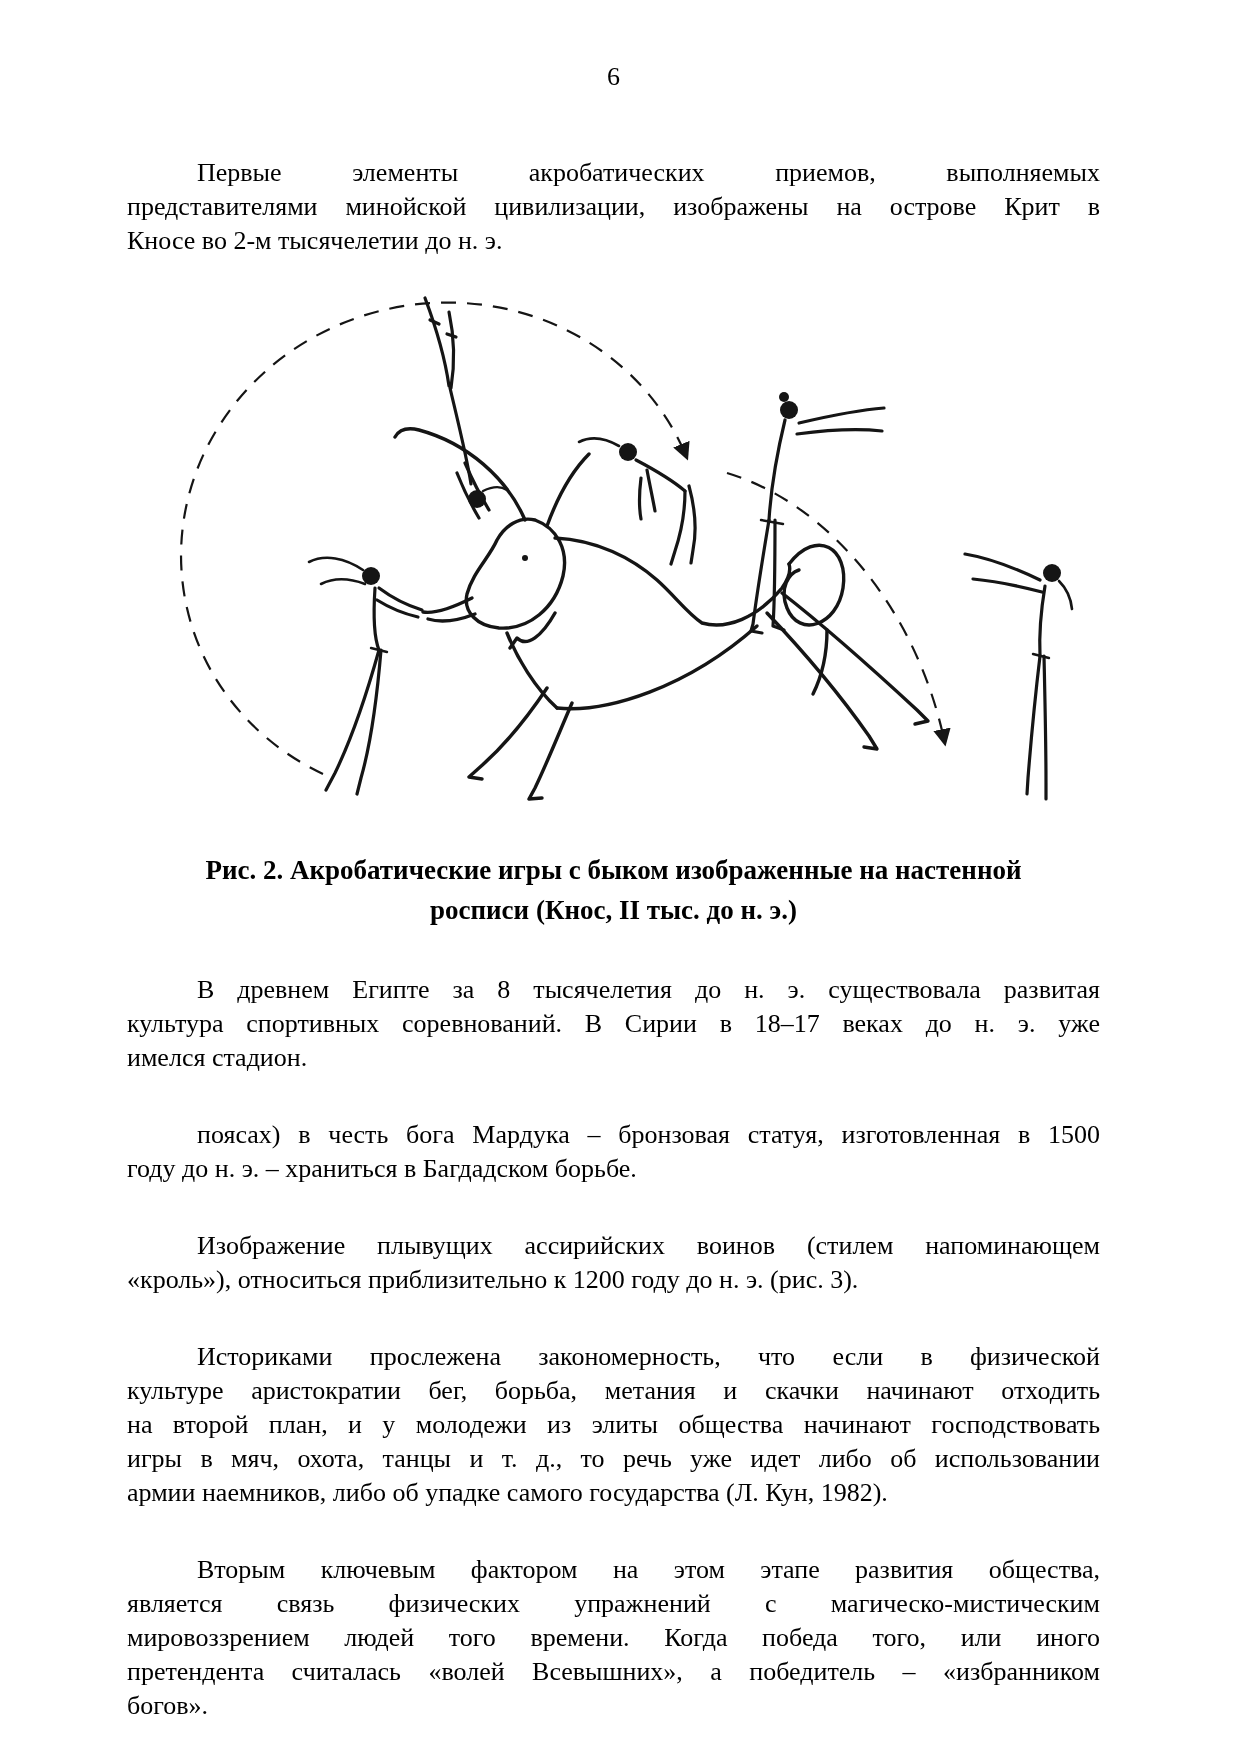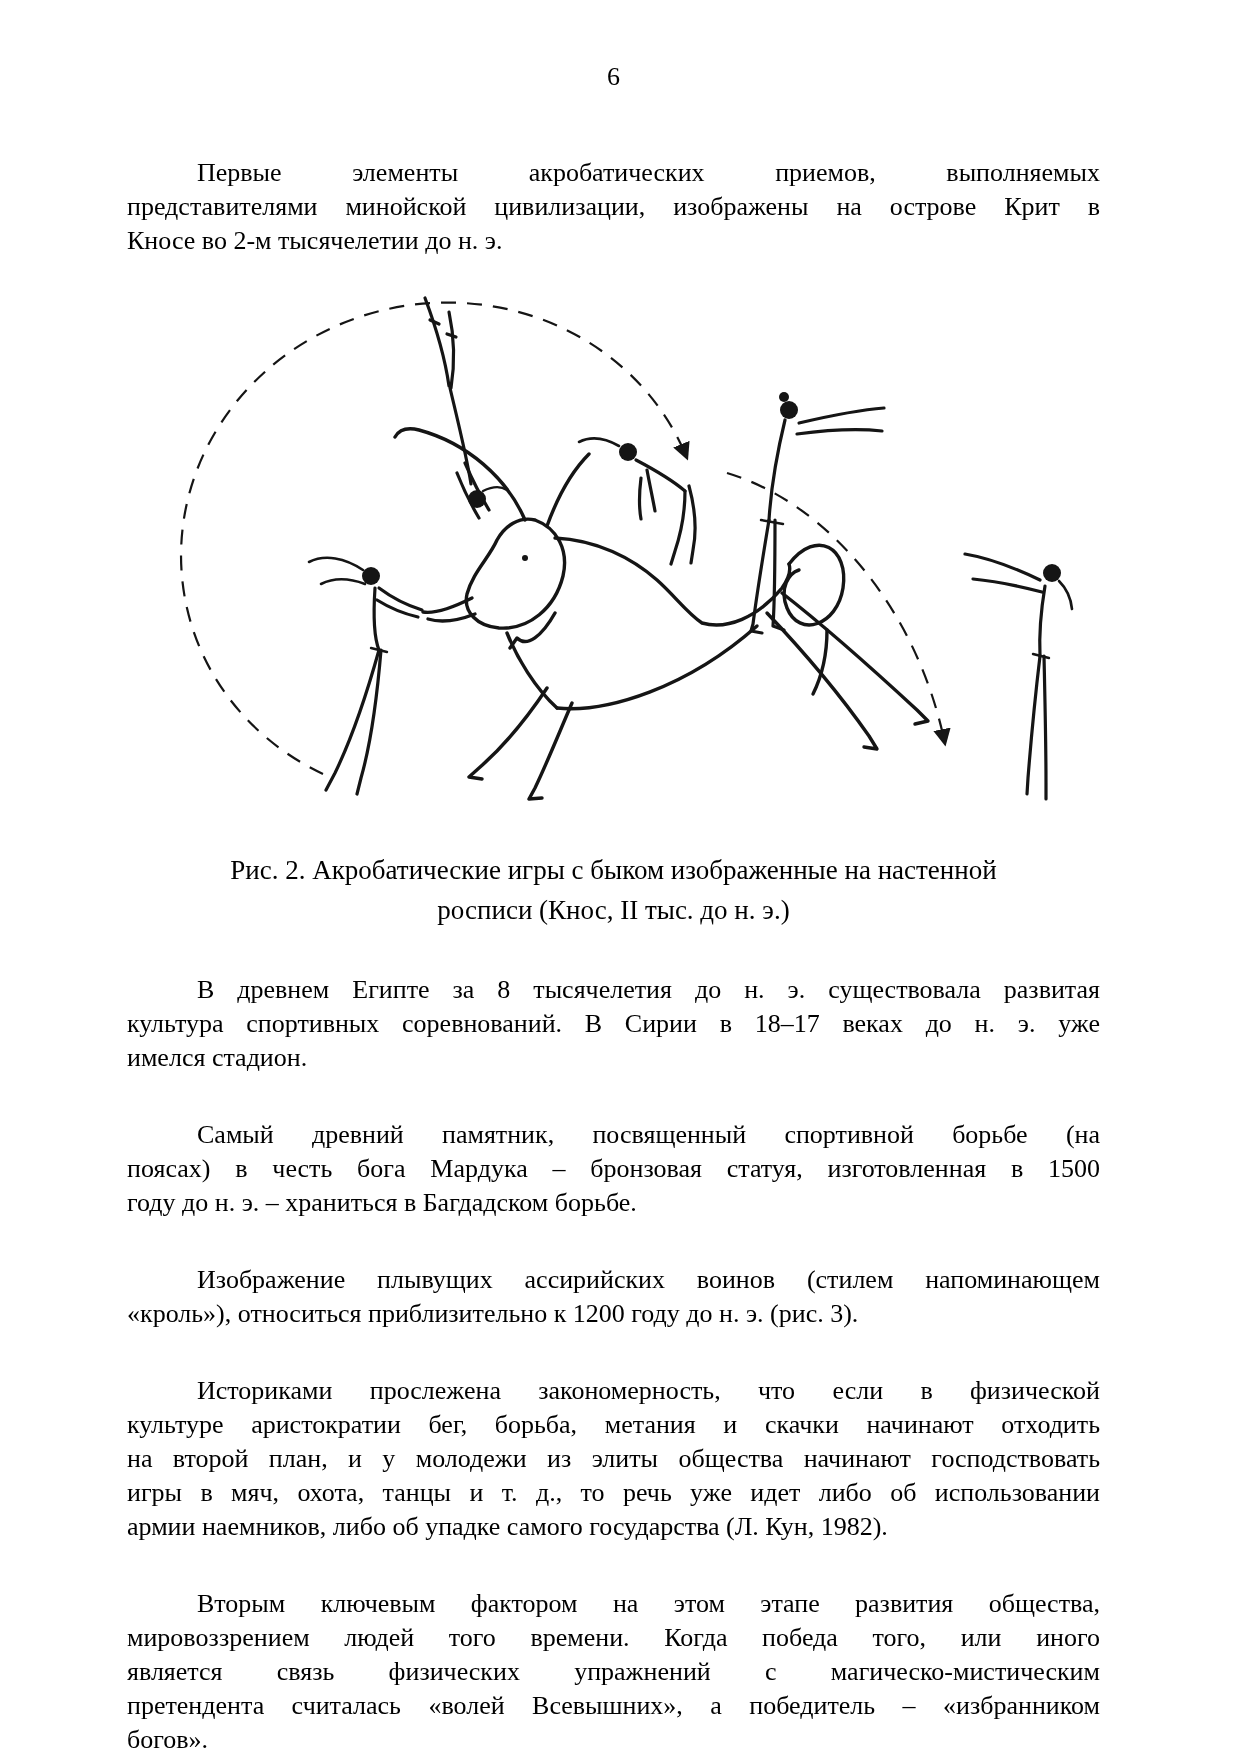--- a/index.html
+++ b/index.html
@@ -30,21 +30,21 @@
   .para .line:first-child { text-indent: 70px; }
   .figure-area {
     margin: 0;
     height: 552px;
     position: relative;
   }
   .figure-area svg { display: block; }
   .caption {
     margin-top: 40px;
     margin-bottom: 12px;
-    font-weight: normal;
+    font-weight: bold;
     font-size: 27px;
     line-height: 40px;
     text-align: center;
   }
 </style>
 </head>
 <body>
 
 <div class="page">
 
@@ -157,36 +157,35 @@
     <div>Рис. 2. Акробатические игры с быком изображенные на настенной</div>
     <div>росписи (Кнос, II тыс. до н. э.)</div>
   </div>
 
   <div class="para">
       <div class="line">В древнем Египте за 8 тысячелетия до н. э. существовала развитая</div>
       <div class="line">культура спортивных соревнований. В Сирии в 18–17 веках до н. э. уже</div>
       <div class="line last">имелся стадион.</div>
     </div>
   <div class="para">
-      <div class="line">Самый древний памятник, посвященный спортивной борьбе (на</div>
       <div class="line">поясах) в честь бога Мардука – бронзовая статуя, изготовленная в 1500</div>
       <div class="line last">году до н. э. – храниться в Багдадском борьбе.</div>
     </div>
   <div class="para">
       <div class="line">Изображение плывущих ассирийских воинов (стилем напоминающем</div>
       <div class="line last">«кроль»), относиться приблизительно к 1200 году до н. э. (рис. 3).</div>
     </div>
   <div class="para">
       <div class="line">Историками прослежена закономерность, что если в физической</div>
       <div class="line">культуре аристократии бег, борьба, метания и скачки начинают отходить</div>
       <div class="line">на второй план, и у молодежи из элиты общества начинают господствовать</div>
       <div class="line">игры в мяч, охота, танцы и т. д., то речь уже идет либо об использовании</div>
       <div class="line last">армии наемников, либо об упадке самого государства (Л. Кун, 1982).</div>
     </div>
   <div class="para">
       <div class="line">Вторым ключевым фактором на этом этапе развития общества,</div>
+      <div class="line">является связь физических упражнений с магическо-мистическим</div>
       <div class="line">мировоззрением людей того времени. Когда победа того, или иного</div>
-      <div class="line">является связь физических упражнений с магическо-мистическим</div>
       <div class="line">претендента считалась «волей Всевышних», а победитель – «избранником</div>
       <div class="line last">богов».</div>
     </div>
 
 </div>
 
 </body></html>

